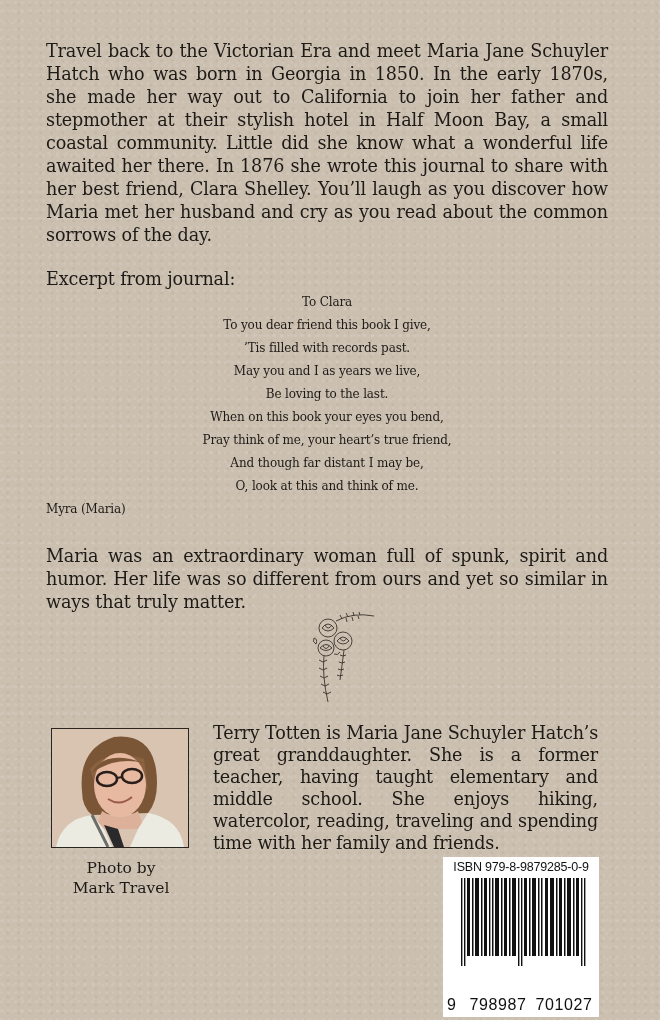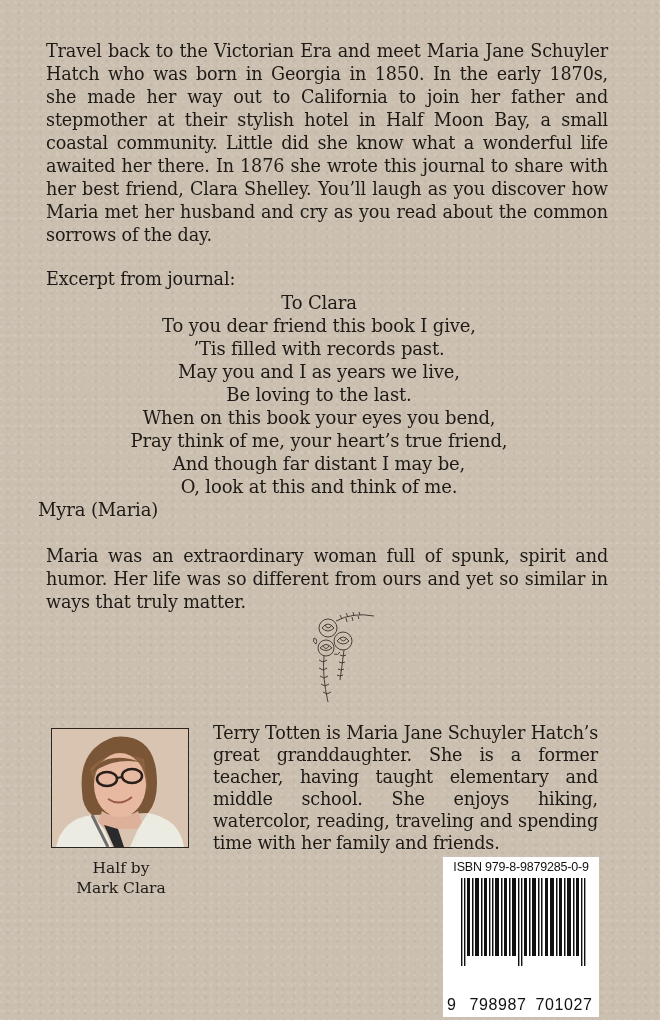--- a/index.html
+++ b/index.html
@@ -15,22 +15,22 @@
     color: #1e1a16;
   }
   .para {
     position: absolute; left: 46px; width: 562px;
     font-size: 17.6px; line-height: 23px; text-align: justify;
     text-align-last: left; letter-spacing: -0.15px; margin: 0;
   }
   #intro { top: 40px; }
   #excerpt-label { top: 268px; text-align: left; }
   .poem {
-    position: absolute; left: 38px; width: 562px; top: 291px;
-    font-size: 18px; line-height: 23px; text-align: center; margin: 0;
+    position: absolute; left: 46px; width: 562px; top: 291px;
+    font-size: 12px; line-height: 23px; text-align: center; margin: 0;
     letter-spacing: -0.15px;
   }
   .poem div { white-space: nowrap; }
   .poem .sig { text-align: left; padding-right: 67px; }
   #closing { top: 545px; }
   .ornament { position: absolute; left: 308px; top: 606px; width: 74px; height: 100px; }
   .photo-frame {
     position: absolute; left: 51px; top: 728px; width: 138px; height: 120px;
     border: 1.5px solid #2b2520; box-sizing: border-box; overflow: hidden;
     background: #d7c2b0;
@@ -122,22 +122,22 @@
 
     <path d="M50 82 Q68 94 86 82 L92 100 L44 100 Z" fill="#ddb09a"></path>
     <path d="M4 118 Q10 90 40 86 L52 100 L60 118 Z" fill="#ecebe2"></path>
     <path d="M132 118 Q128 90 96 84 L86 100 L78 118 Z" fill="#ecebe2"></path>
     <path d="M40 86 L56 118" stroke="#6d6d6a" stroke-width="3"></path>
     <path d="M52 96 L62 118 L72 118 L66 100 Z" fill="#2a2a2c"></path>
   </svg>
 </div>
 
 <div class="caption">
-  <div>Half by</div>
-  <div>Mark Clara</div>
+  <div>Photo by</div>
+  <div>Mark Travel</div>
 </div>
 
 <p id="bio">Terry Totten is Maria Jane Schuyler Hatch’s great granddaughter. She is a former teacher, having taught elementary and middle school. She enjoys hiking, watercolor, reading, traveling and spending time with her family and friends.</p>
 
 <div class="barcode-box">
   <div class="isbn-text">ISBN 979-8-9879285-0-9</div>
   <svg class="bars" viewBox="0 0 125 88" preserveAspectRatio="none">
     <g fill="#111">
       <rect x="0" y="0" width="1.4" height="88"></rect>
         <rect x="3" y="0" width="1.4" height="88"></rect>

